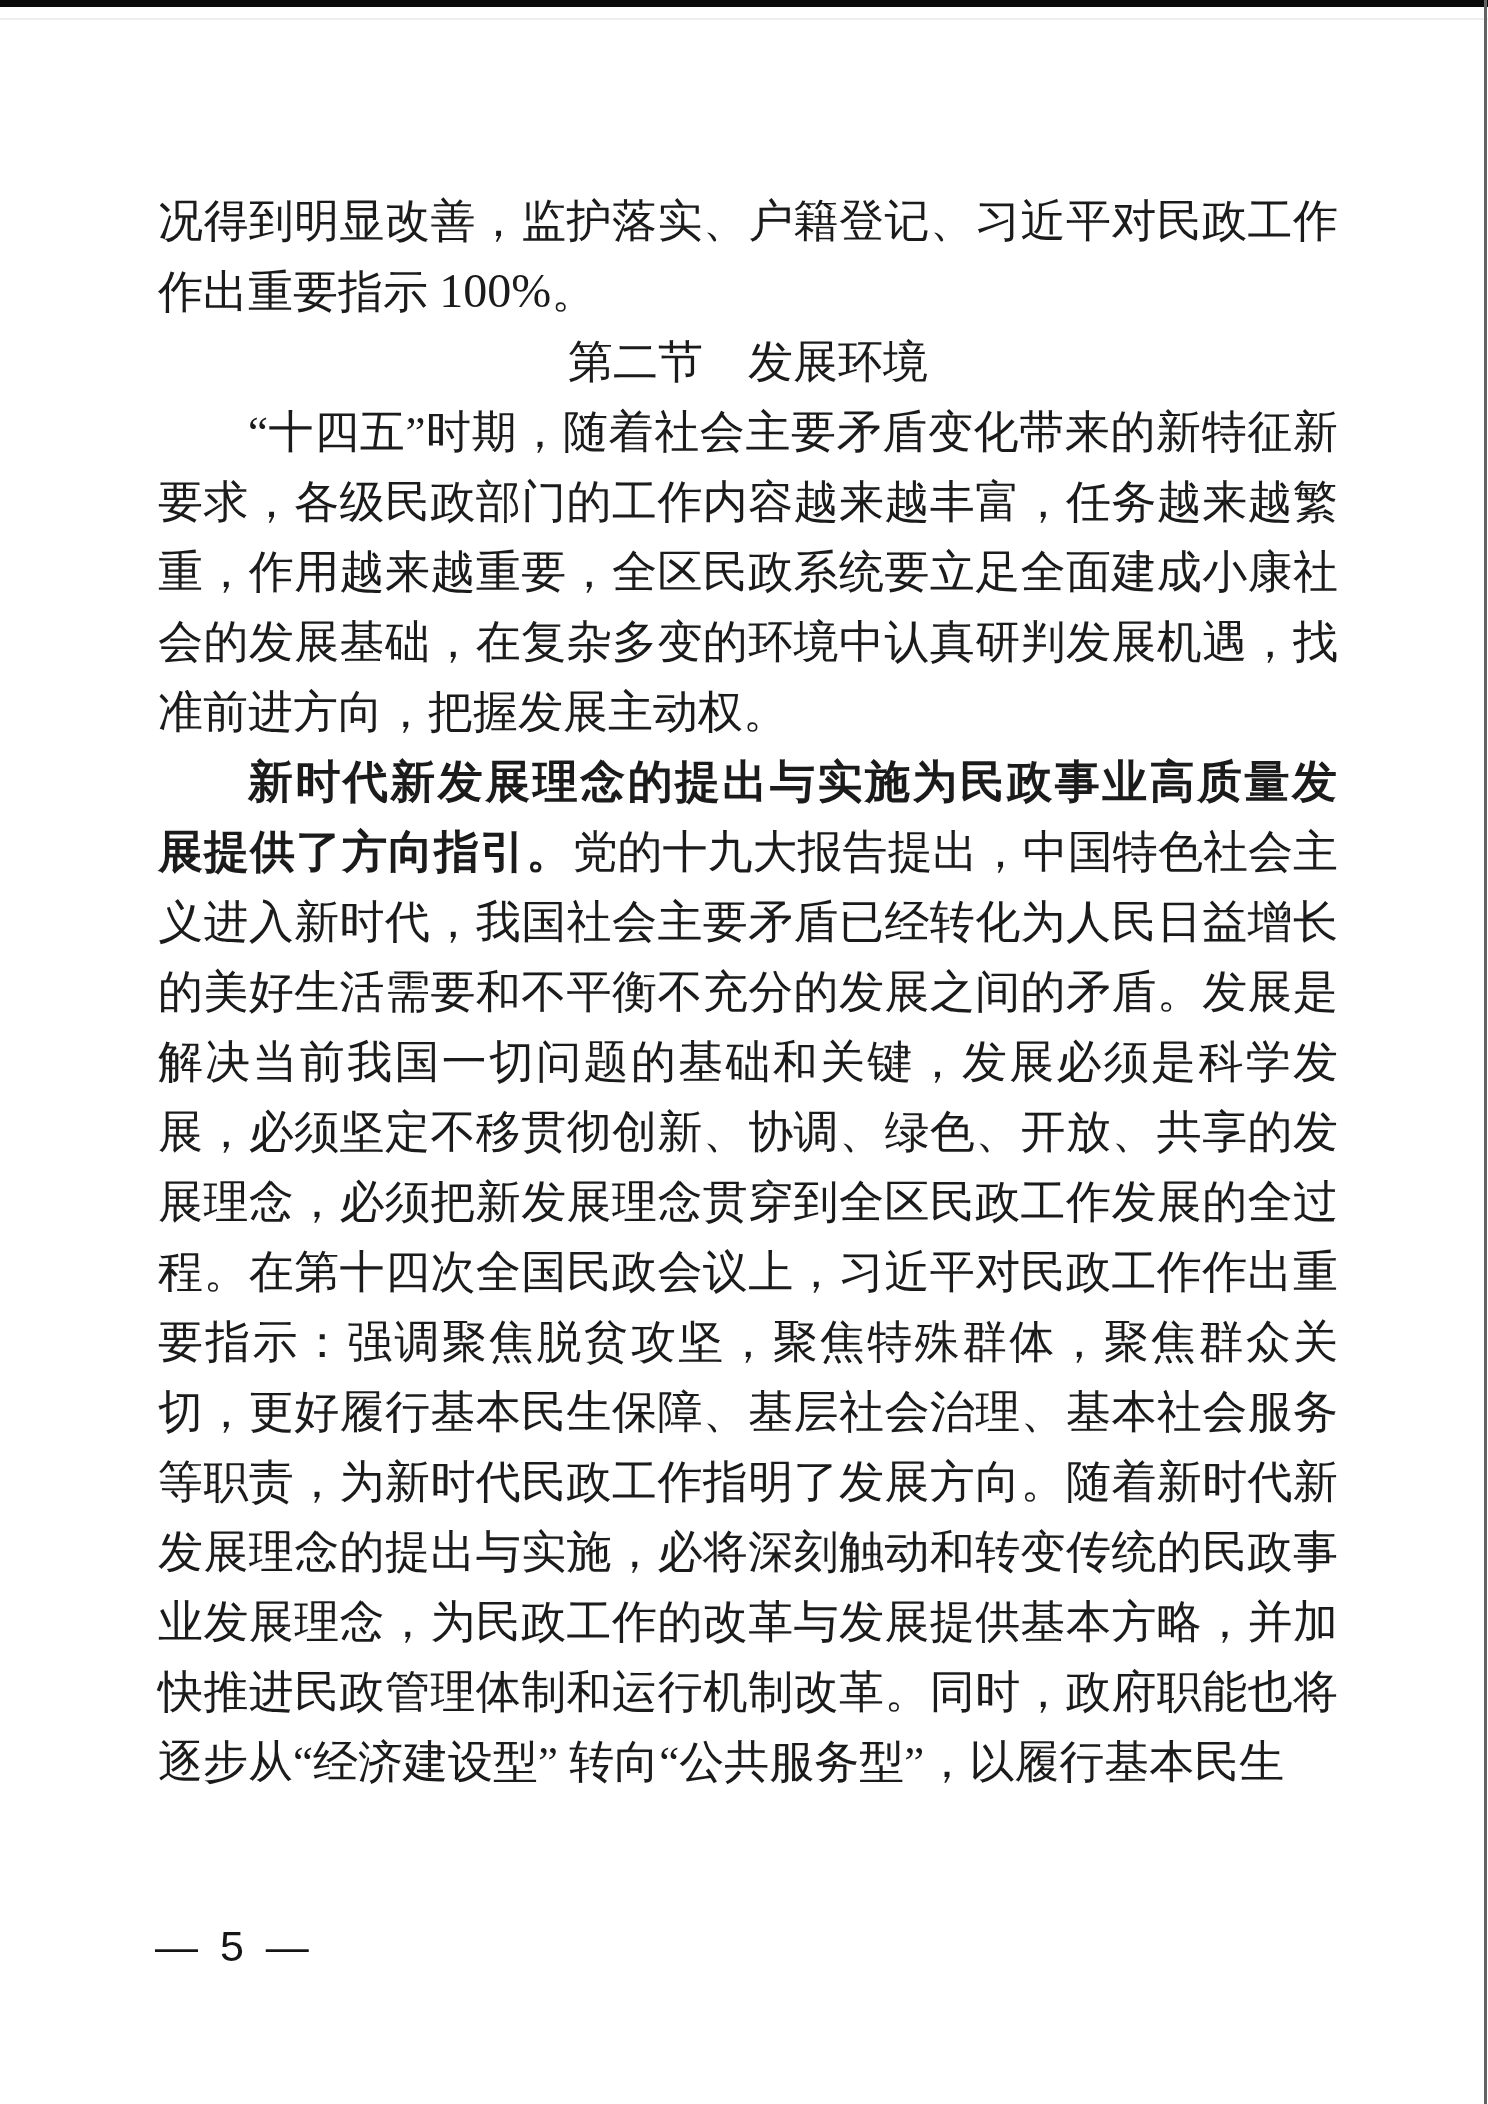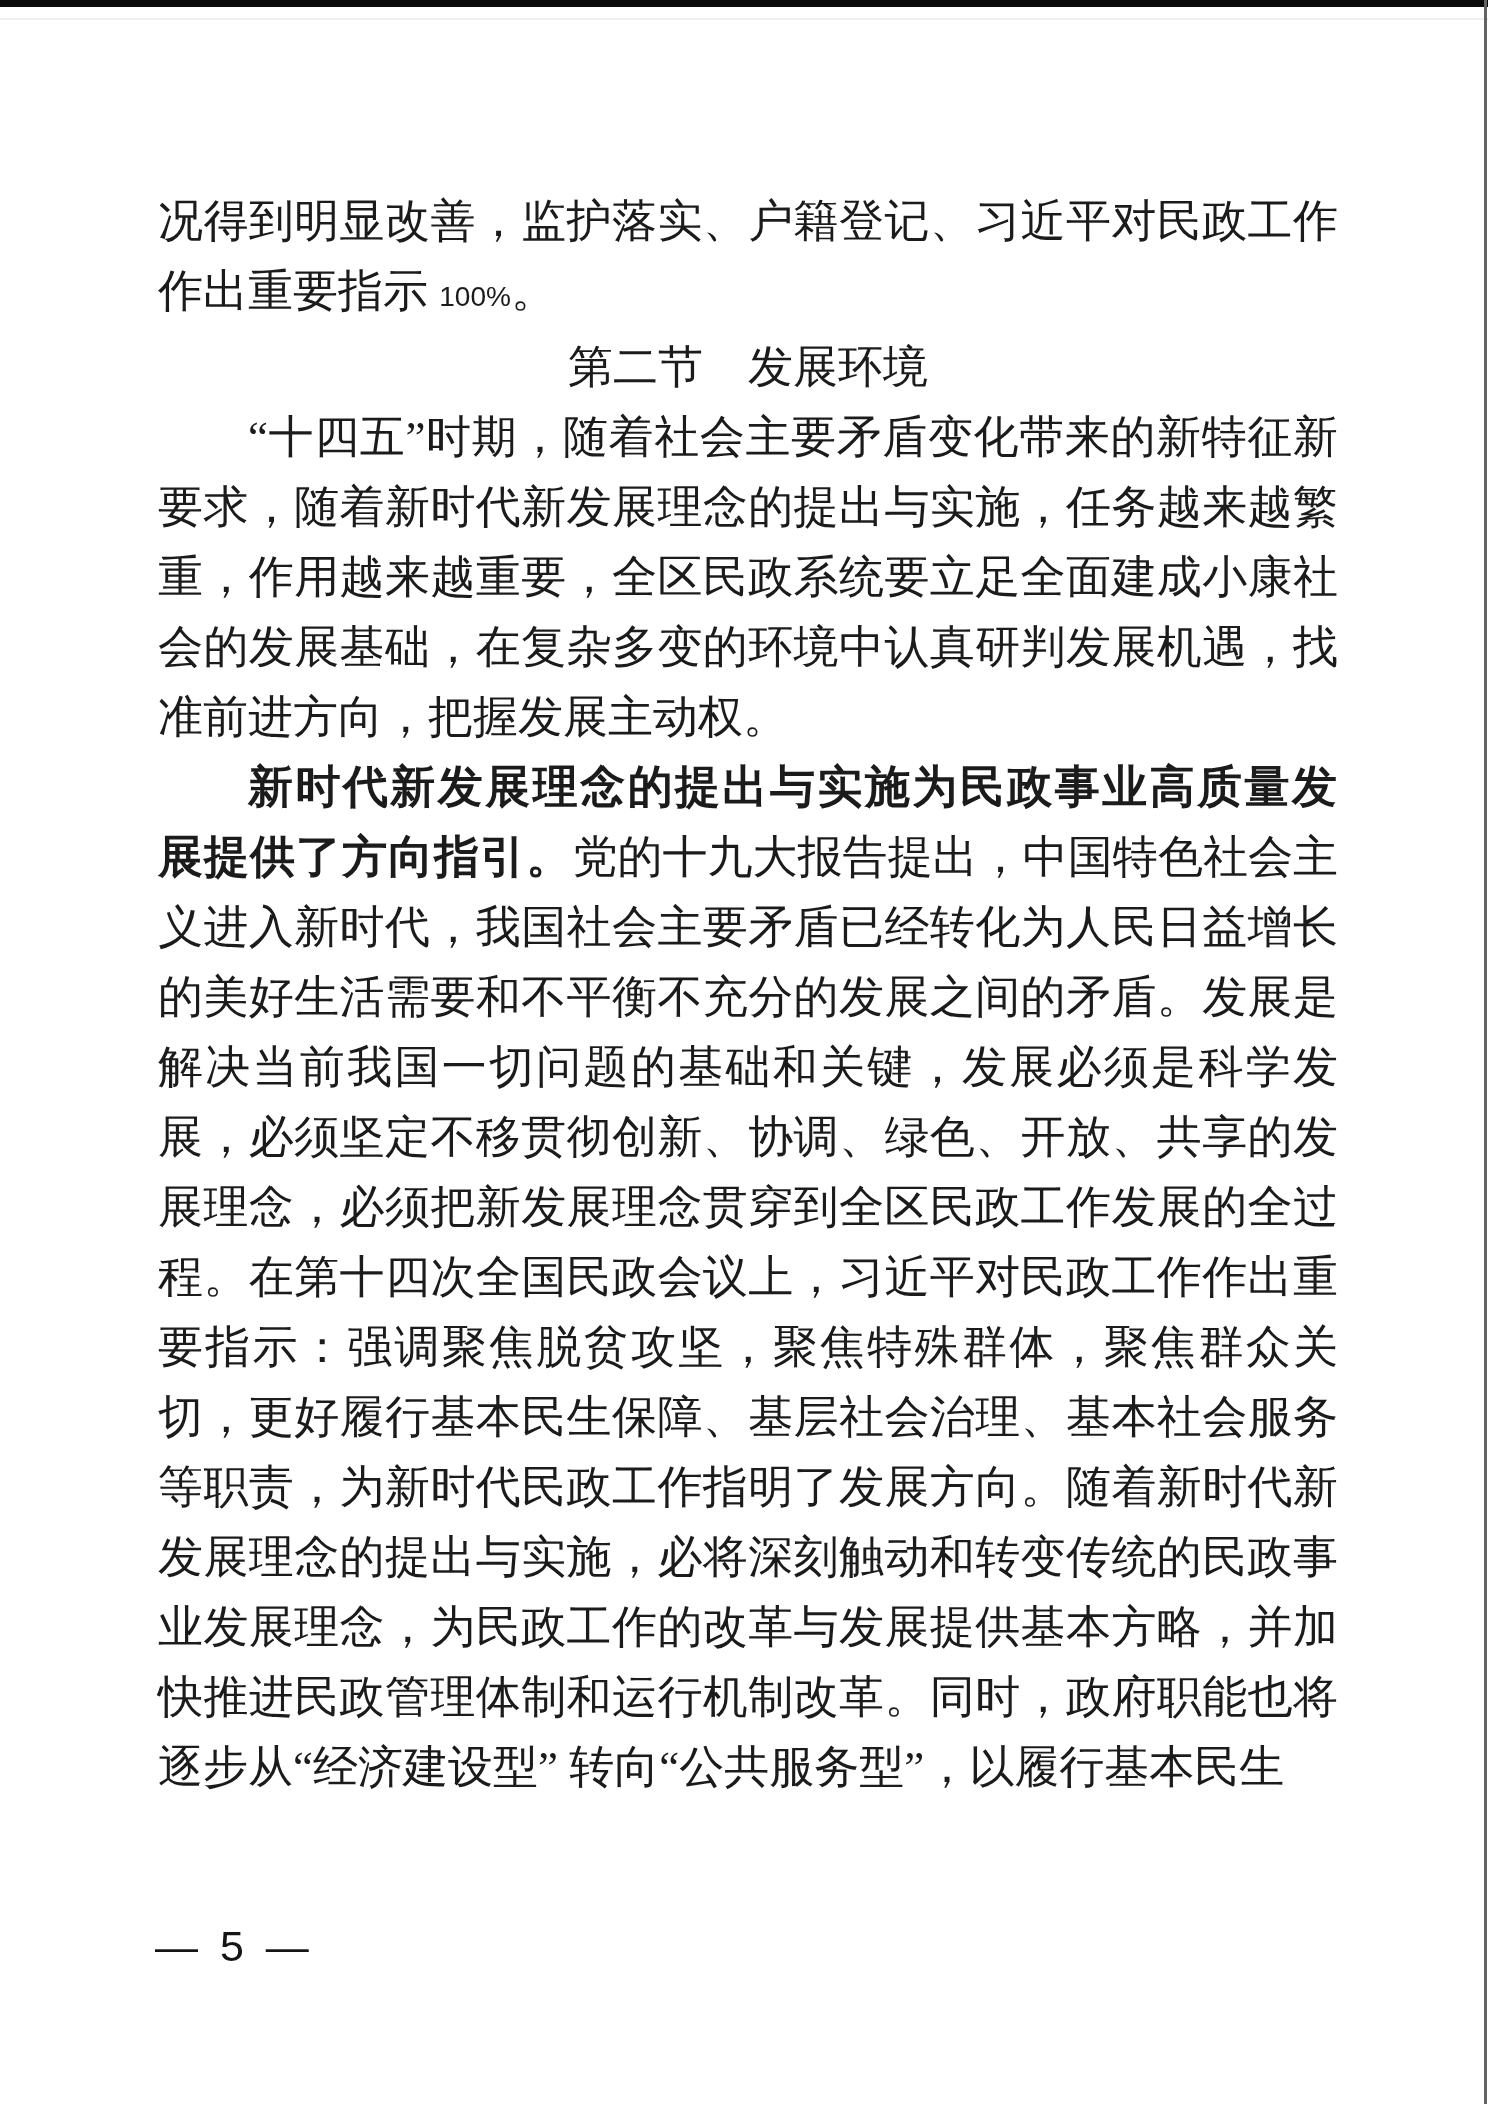--- a/index.html
+++ b/index.html
@@ -57,22 +57,22 @@
   }
 
   .indent { text-indent: 2em; }
 
   .bold-lead {
     font-weight: bold;
     letter-spacing: 1px;
   }
 
   .western-num {
-    font-family: Liberation Sans, sans-serif;
-    font-size: 28px;
+    font-family: Liberation Serif, serif;
+    font-size: 48px;
   }
 
   .page-number {
     position: absolute;
     left: 155px;
     top: 1921px;
     font-size: 43px;
     line-height: 50px;
     font-family: "Liberation Sans", "DejaVu Sans", sans-serif;
     color: #151515;
@@ -87,21 +87,21 @@
   <div class="top-edge"></div>
   <div class="top-faint-rule"></div>
   <div class="right-edge"></div>
 
   <div class="content">
 
     <p><span>况得到明显改善，监护落实、户籍登记、习近平对民政工作作出重要指示 </span><span class="western-num">100%</span><span>。</span></p>
 
     <h2 class="section-heading">第二节　发展环境</h2>
 
-    <p class="indent">“十四五”时期，随着社会主要矛盾变化带来的新特征新要求，随着新时代新发展理念的提出与实施，任务越来越繁重，作用越来越重要，全区民政系统要立足全面建成小康社会的发展基础，在复杂多变的环境中认真研判发展机遇，找准前进方向，把握发展主动权。</p>
+    <p class="indent">“十四五”时期，随着社会主要矛盾变化带来的新特征新要求，各级民政部门的工作内容越来越丰富，任务越来越繁重，作用越来越重要，全区民政系统要立足全面建成小康社会的发展基础，在复杂多变的环境中认真研判发展机遇，找准前进方向，把握发展主动权。</p>
 
 
     <p class="indent"><span class="bold-lead">新时代新发展理念的提出与实施为民政事业高质量发展提供了方向指引。</span><span>党的十九大报告提出，中国特色社会主义进入新时代，我国社会主要矛盾已经转化为人民日益增长的美好生活需要和不平衡不充分的发展之间的矛盾。发展是解决当前我国一切问题的基础和关键，发展必须是科学发展，必须坚定不移贯彻创新、协调、绿色、开放、共享的发展理念，必须把新发展理念贯穿到全区民政工作发展的全过程。在第十四次全国民政会议上，习近平对民政工作作出重要指示：强调聚焦脱贫攻坚，聚焦特殊群体，聚焦群众关切，更好履行基本民生保障、基层社会治理、基本社会服务等职责，为新时代民政工作指明了发展方向。随着新时代新发展理念的提出与实施，必将深刻触动和转变传统的民政事业发展理念，为民政工作的改革与发展提供基本方略，并加快推进民政管理体制和运行机制改革。同时，政府职能也将逐步从“经济建设型” 转向“公共服务型”，以履行基本民生</span></p>
 
   </div>
 
   <div class="page-number">— 5 —</div>
 
 </div>
 

